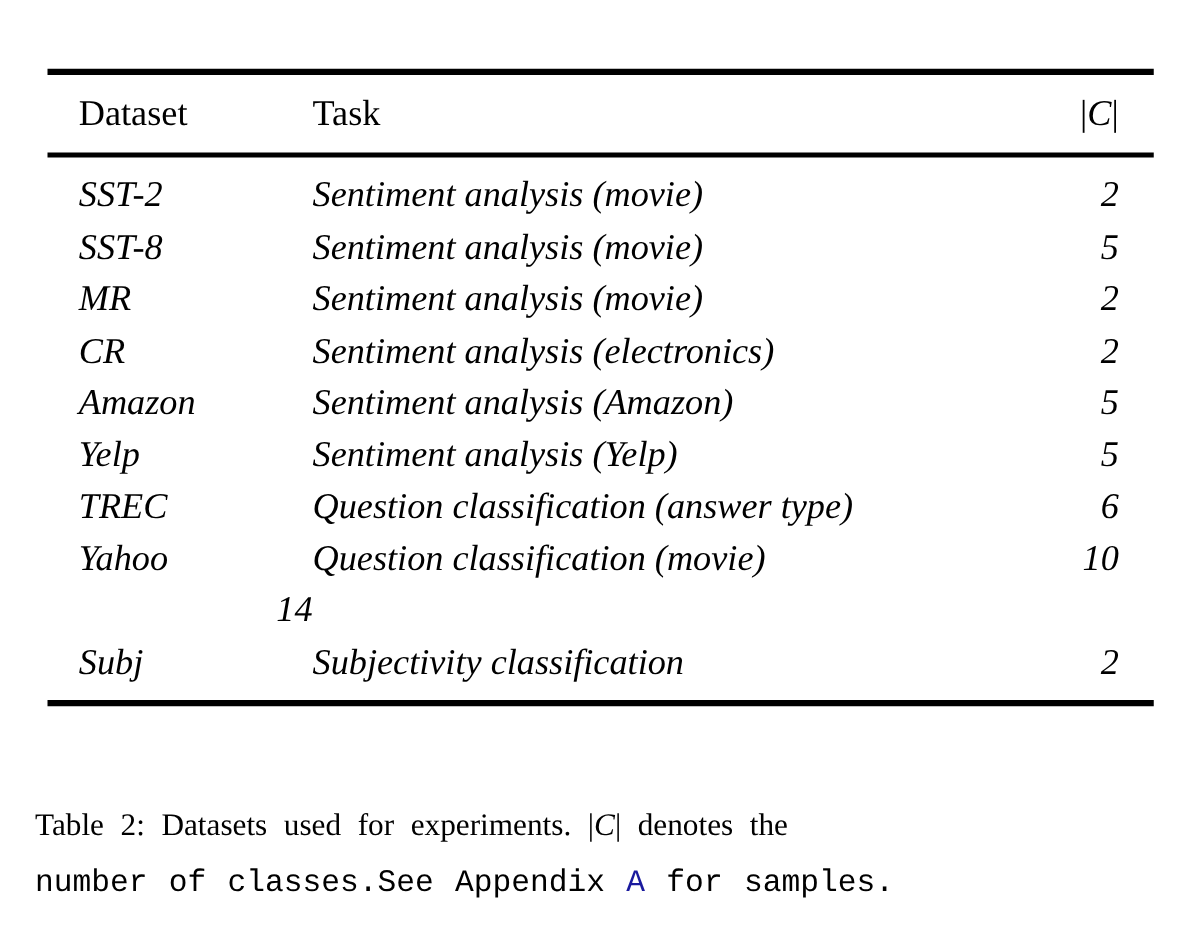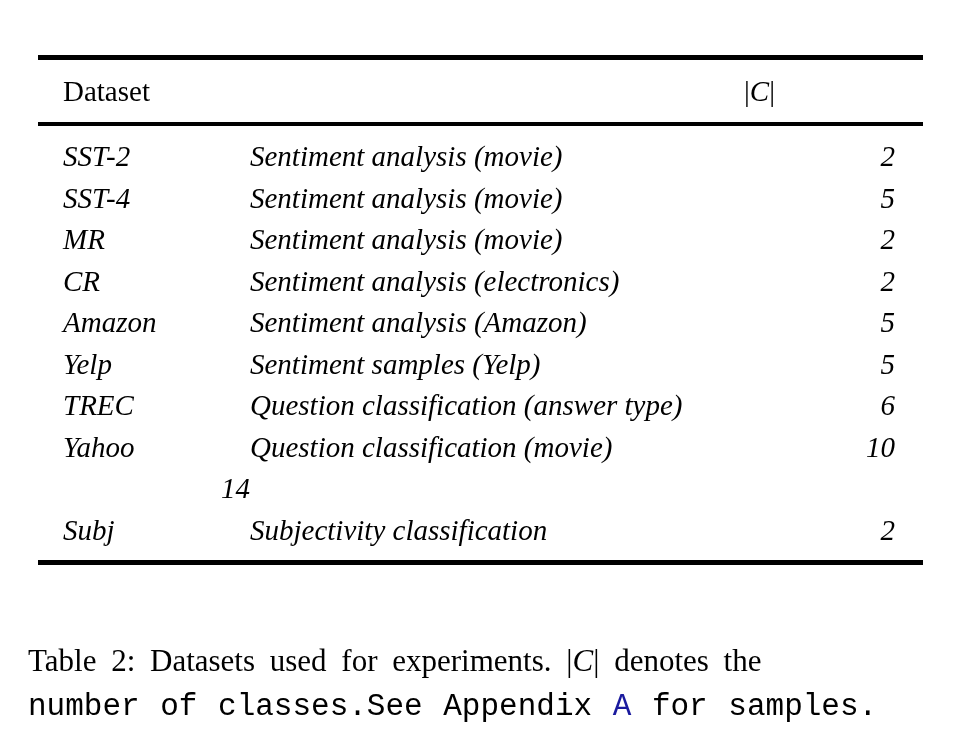--- a/index.html
+++ b/index.html
@@ -31,52 +31,53 @@
   .thead { height: 62px; }
   .tbody { padding-top: 10px; padding-bottom: 9px; }
   .tbody .trow { height: 41.5px; font-style: italic; }
   .c-classes { text-align: right; }
   .cal { font-style: italic; }
   .caption {
     position: absolute;
     left: 28px;
     top: 610px;
     width: 914px;
-    font-size: 31px;
+    font-size: 25px;
     line-height: 46px;
     white-space: nowrap;
   }
   .cap-line-1 { word-spacing: 7px; }
   .cap-line-2 { word-spacing: 2px; font-family: Liberation Mono, monospace; }
   .applink { text-decoration: none; cursor: pointer; }
 </style>
 </head>
 <body>
 
 <div class="page">
 
   <div class="datatable">
     <div class="rule rule-top"></div>
 
     <div class="trow thead">
       <div class="cell c-dataset">Dataset</div>
+      <div class="cell c-task">Task</div>
       <div class="cell c-classes"><span>|</span><span class="cal">C</span><span>|</span></div>
     </div>
 
     <div class="rule rule-mid"></div>
 
     <div class="tbody" id="table-body">
   <div class="trow">
     <div class="cell c-dataset">SST-2</div>
     <div class="cell c-task">Sentiment analysis (movie)</div>
     <div class="cell c-classes">2</div>
   </div>
 
   <div class="trow">
-    <div class="cell c-dataset">SST-4</div>
+    <div class="cell c-dataset">SST-8</div>
     <div class="cell c-task">Sentiment analysis (movie)</div>
     <div class="cell c-classes">5</div>
   </div>
 
   <div class="trow">
     <div class="cell c-dataset">MR</div>
     <div class="cell c-task">Sentiment analysis (movie)</div>
     <div class="cell c-classes">2</div>
   </div>
 
@@ -87,21 +88,21 @@
   </div>
 
   <div class="trow">
     <div class="cell c-dataset">Amazon</div>
     <div class="cell c-task">Sentiment analysis (Amazon)</div>
     <div class="cell c-classes">5</div>
   </div>
 
   <div class="trow">
     <div class="cell c-dataset">Yelp</div>
-    <div class="cell c-task">Sentiment samples (Yelp)</div>
+    <div class="cell c-task">Sentiment analysis (Yelp)</div>
     <div class="cell c-classes">5</div>
   </div>
 
   <div class="trow">
     <div class="cell c-dataset">TREC</div>
     <div class="cell c-task">Question classification (answer type)</div>
     <div class="cell c-classes">6</div>
   </div>
 
 

